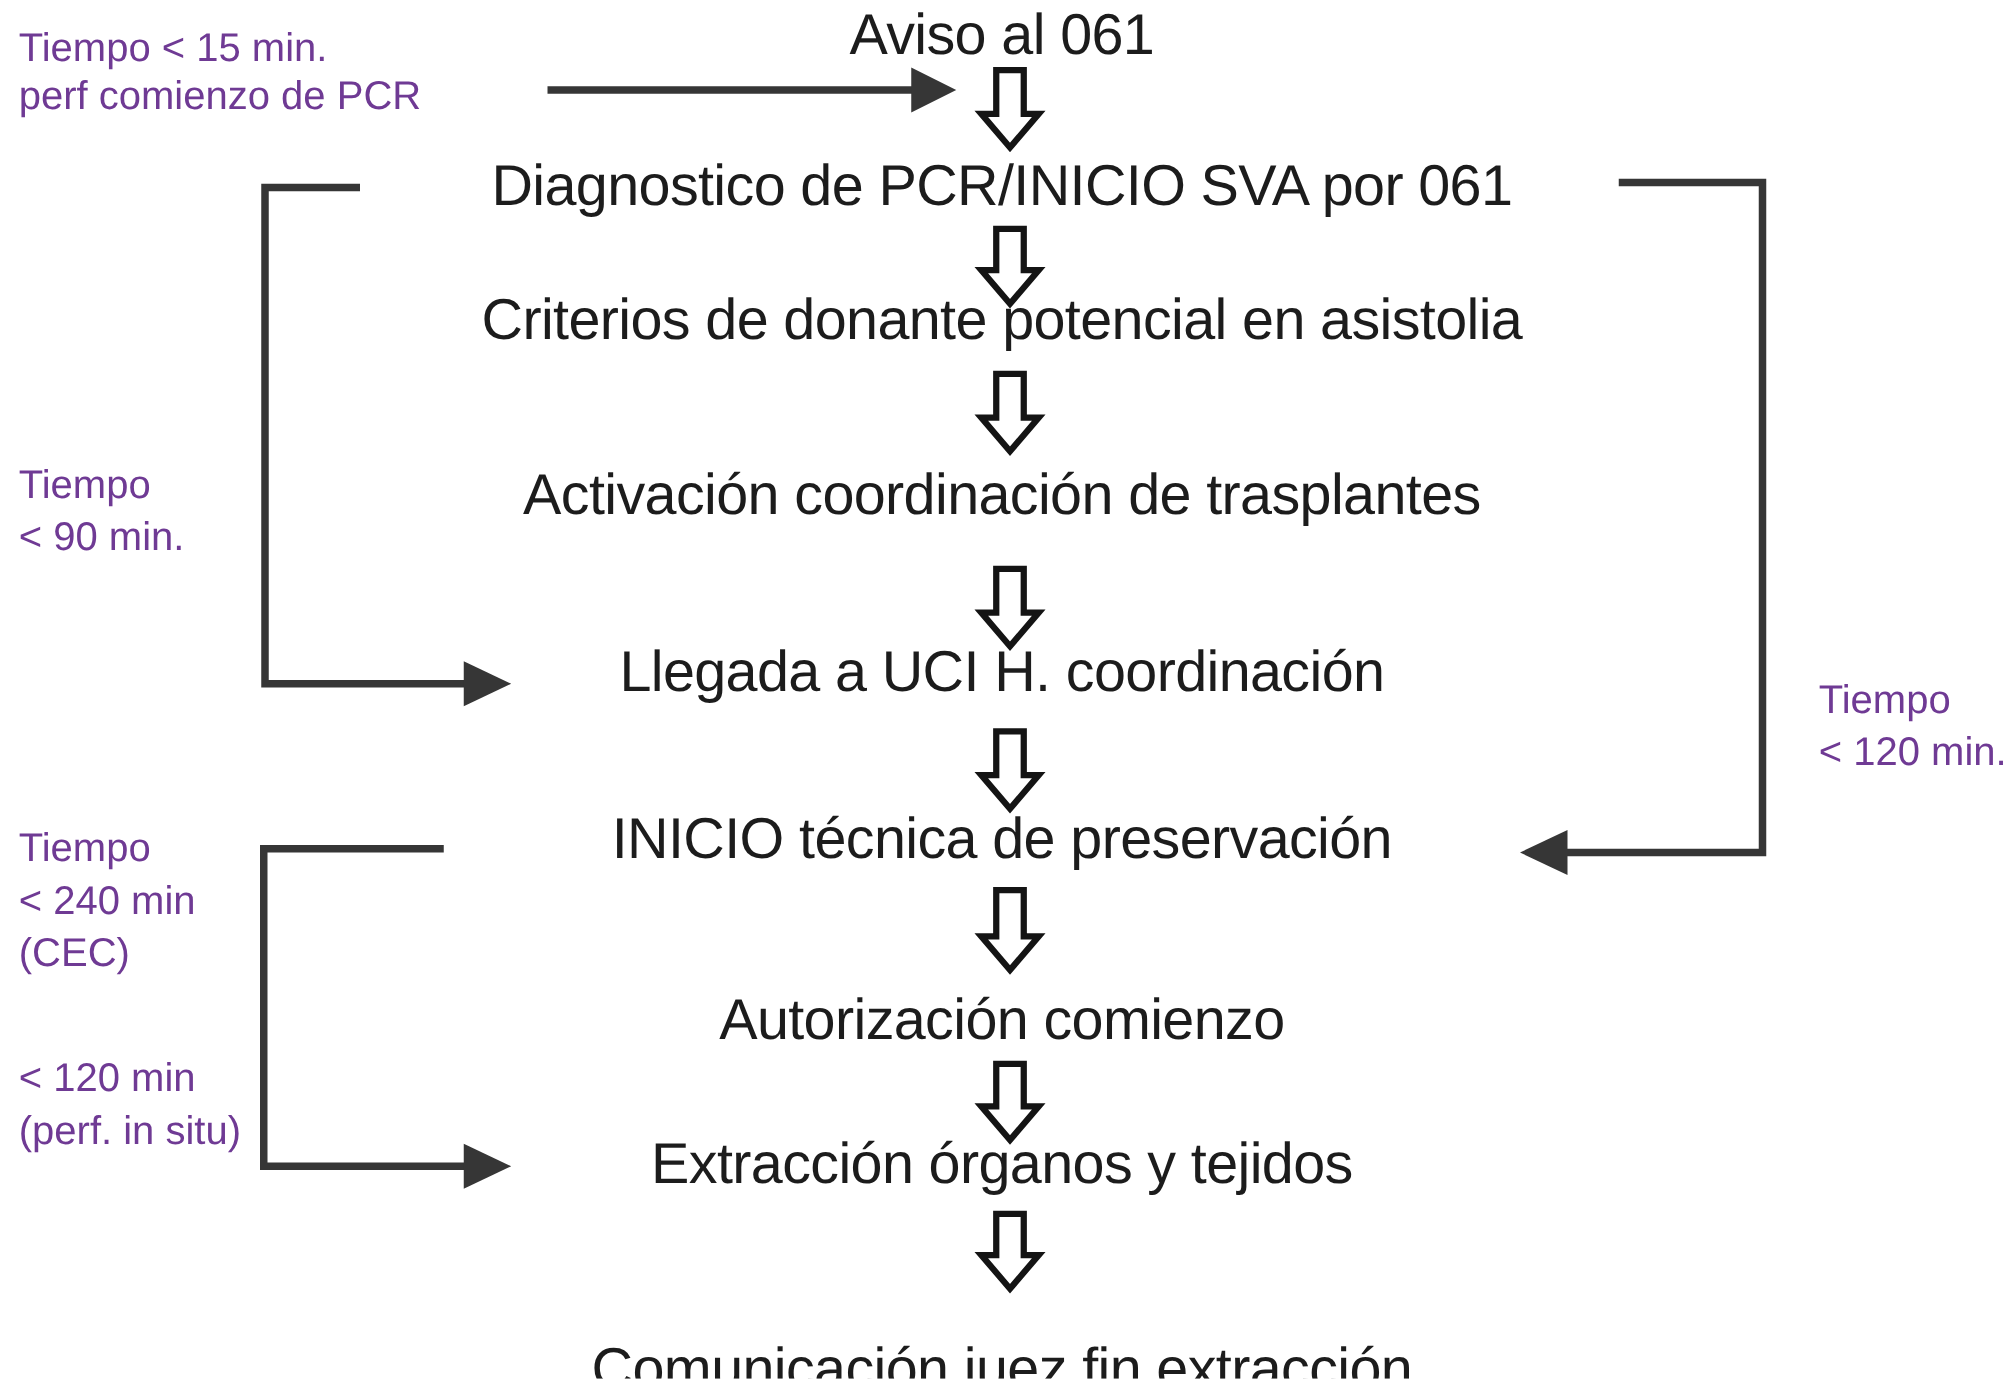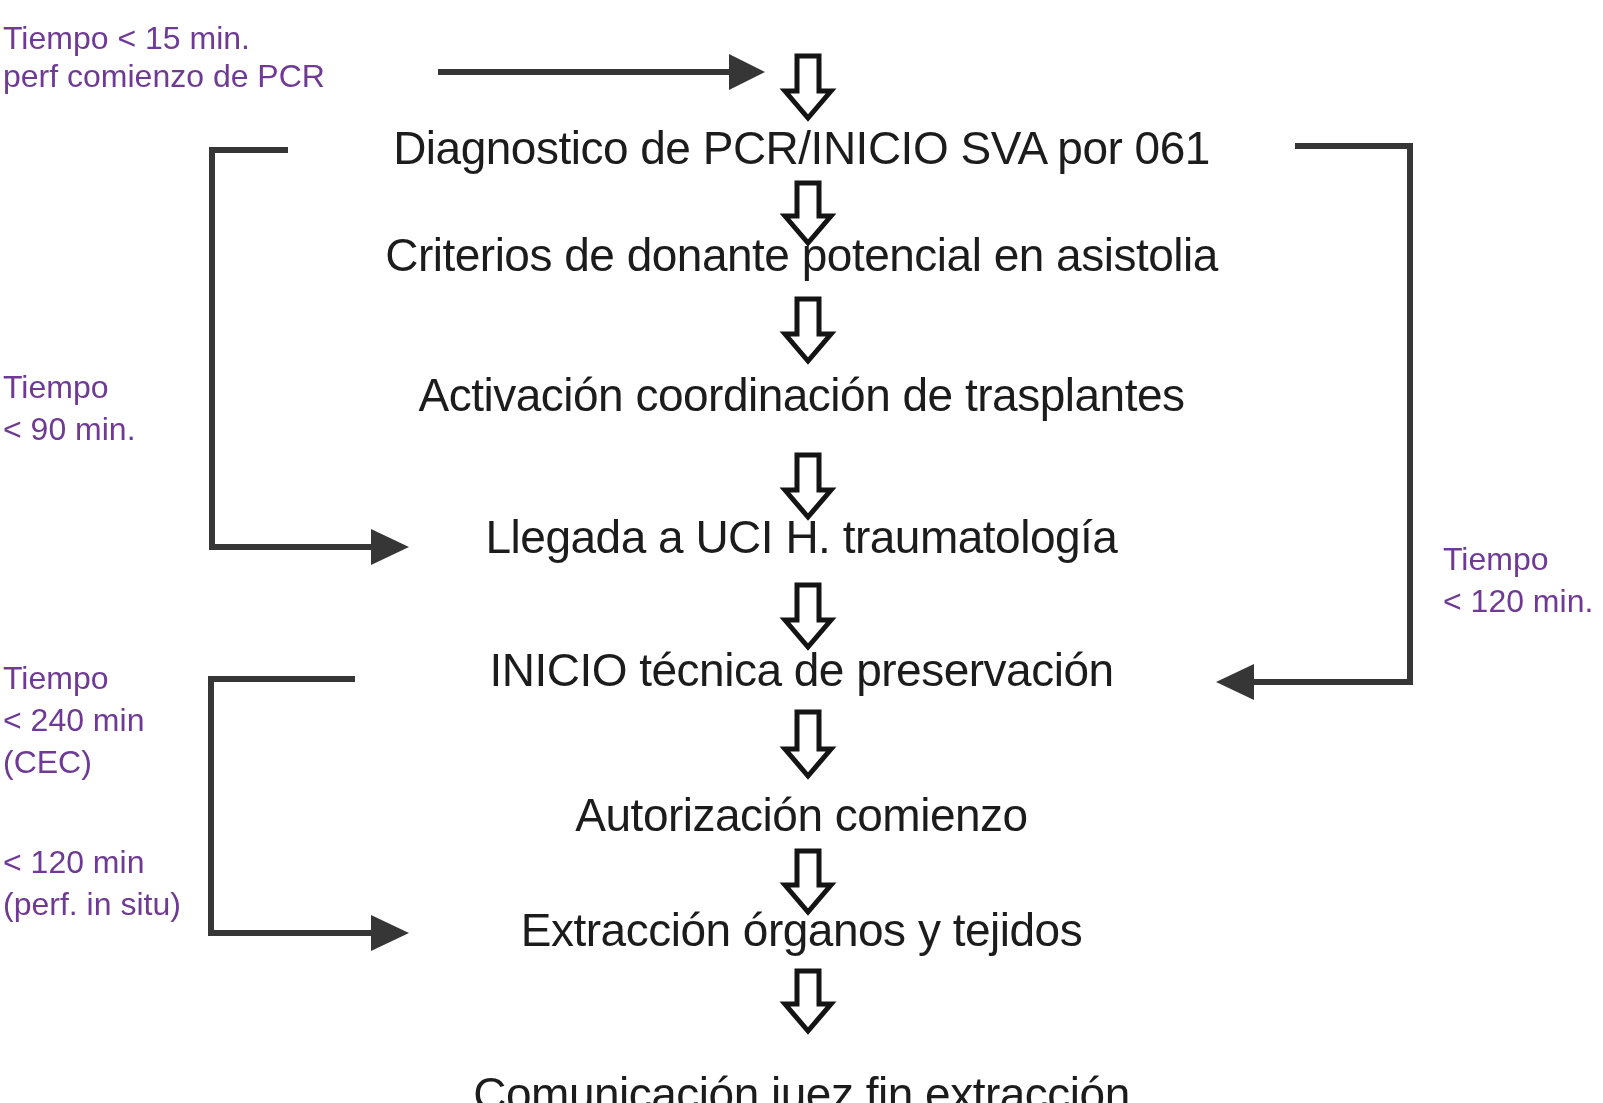--- a/index.html
+++ b/index.html
@@ -32,21 +32,21 @@
     letter-spacing: -0.5px;
     white-space: nowrap;
   }
   .annotation {
     position: absolute;
     color: #6f3a94;
     font-size: 32px;
     line-height: 42px;
     white-space: nowrap;
   }
-  .annotation .ann-line { display: block; }
+  .annotation .ann-line { display: block; margin-left: 12px; }
   #ann-t15 { left: 3px; top: 19px; line-height: 38px; }
   #ann-t90 { left: 3px; top: 366px; }
   #ann-t120r { left: 1443px; top: 538px; }
   #ann-t240 { left: 3px; top: 657px; }
   #ann-t120l { left: 3px; top: 841px; }
   #step-0 { top: 2px; }
   #step-1 { top: 123px; }
   #step-2 { top: 230px; }
   #step-3 { top: 370px; }
   #step-4 { top: 512px; }
@@ -88,24 +88,25 @@
     <path class="flow-arrow" d="M797 56 L797 91 L785 91 L808 118 L831 91 L819 91 L819 56 Z"></path>
     <path class="flow-arrow" d="M797 183 L797 216 L785 216 L808 243 L831 216 L819 216 L819 183 Z"></path>
     <path class="flow-arrow" d="M797 299 L797 334 L785 334 L808 361 L831 334 L819 334 L819 299 Z"></path>
     <path class="flow-arrow" d="M797 455 L797 490 L785 490 L808 517 L831 490 L819 490 L819 455 Z"></path>
     <path class="flow-arrow" d="M797 585 L797 620 L785 620 L808 647 L831 620 L819 620 L819 585 Z"></path>
     <path class="flow-arrow" d="M797 712 L797 749 L785 749 L808 776 L831 749 L819 749 L819 712 Z"></path>
     <path class="flow-arrow" d="M797 851 L797 885 L785 885 L808 912 L831 885 L819 885 L819 851 Z"></path>
     <path class="flow-arrow" d="M797 971 L797 1004 L785 1004 L808 1031 L831 1004 L819 1004 L819 971 Z"></path>
   </svg>
 
+  <div class="step" id="step-0">Aviso al 061</div>
   <div class="step" id="step-1">Diagnostico de PCR/INICIO SVA por 061</div>
   <div class="step" id="step-3">Activación coordinación de trasplantes</div>
   <div class="step" id="step-2">Criterios de donante potencial en asistolia</div>
-  <div class="step" id="step-4">Llegada a UCI H. traumatología</div>
+  <div class="step" id="step-4">Llegada a UCI H. coordinación</div>
   <div class="step" id="step-5">INICIO técnica de preservación</div>
   <div class="step" id="step-6">Autorización comienzo</div>
   <div class="step" id="step-7">Extracción órganos y tejidos</div>
   <div class="step" id="step-8">Comunicación juez fin extracción</div>
 
   <div class="annotation" id="ann-t15">
     <span class="ann-line">Tiempo &lt; 15 min.</span>
     <span class="ann-line">perf comienzo de PCR</span>
   </div>
 

